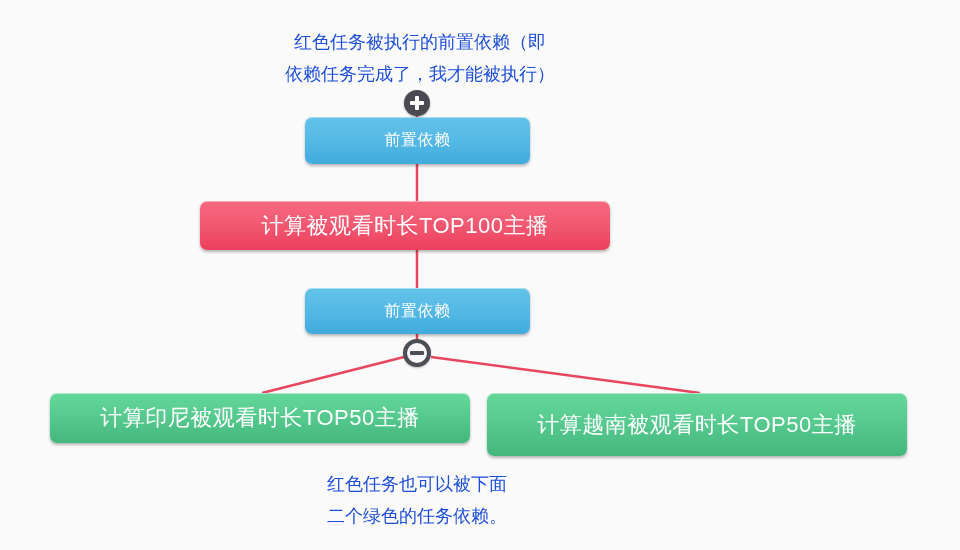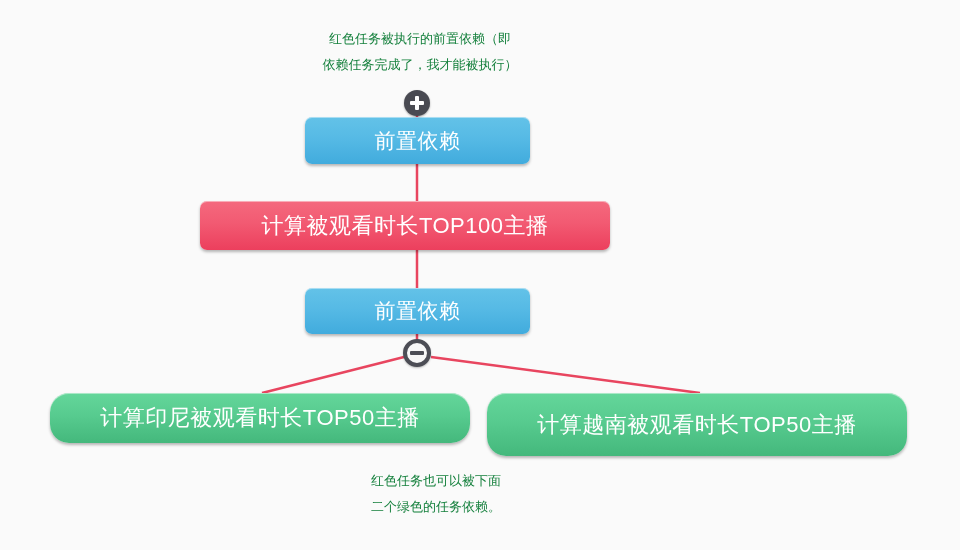--- a/index.html
+++ b/index.html
@@ -39,30 +39,29 @@
     color: #ffffff;
     text-align: center;
     white-space: nowrap;
     letter-spacing: 0.5px;
     box-shadow: 0 2px 3px rgba(0,0,0,0.28),
                 0 1px 0 rgba(255,255,255,0.45) inset;
     z-index: 3;
   }
   .node-blue {
     background: linear-gradient(to bottom, #63c2e8 0%, #56bae5 45%, #41abdd 100%);
-    font-size: 21px;
+    font-size: 16px;
   }
   .node-red {
     background: linear-gradient(to bottom, #f4697e 0%, #f25a72 45%, #ec3f5d 100%);
     font-size: 22px;
   }
   .node-green {
     background: linear-gradient(to bottom, #64d69a 0%, #57cb8f 45%, #44b87c 100%);
     font-size: 22px;
-    border-radius: 19px;
   }
 
   
   .badge {
     position: absolute;
     box-sizing: border-box;
     border-radius: 50%;
     z-index: 6;
   }
   .badge-plus {
@@ -98,28 +97,28 @@
     top: 8px;
     width: 14px;
     height: 4px;
     background: #4c4d55;
     border-radius: 1px;
   }
 
   
   .note {
     position: absolute;
-    color: #15803d;
-    font-size: 13px;
-    line-height: 26px;
+    color: #1d4ed8;
+    font-size: 18px;
+    line-height: 32px;
     white-space: pre-line;
     z-index: 4;
   }
   .note-center { text-align: center; }
-  .note-left   { text-align: left; margin-left: 44px; }
+  .note-left   { text-align: left; }
 </style>
 </head>
 <body>
 
 <div id="canvas">
 
   <svg id="wires" viewBox="0 0 960 550" width="960" height="550">
 
     <line x1="417" y1="103" x2="417" y2="120" stroke="#e8455f" stroke-width="2.5"></line>
 

